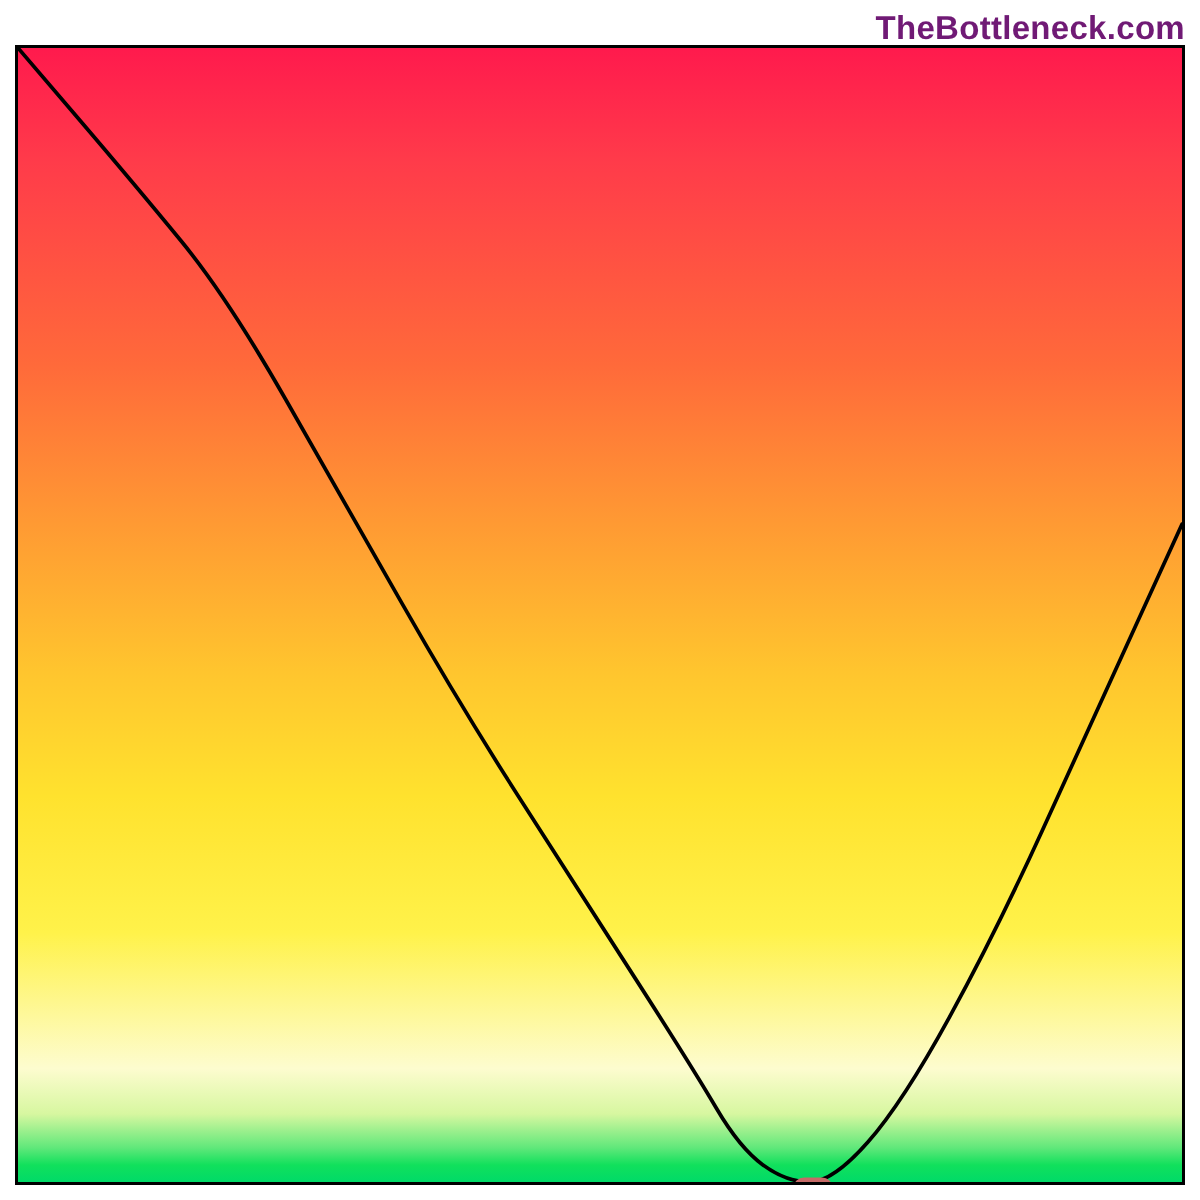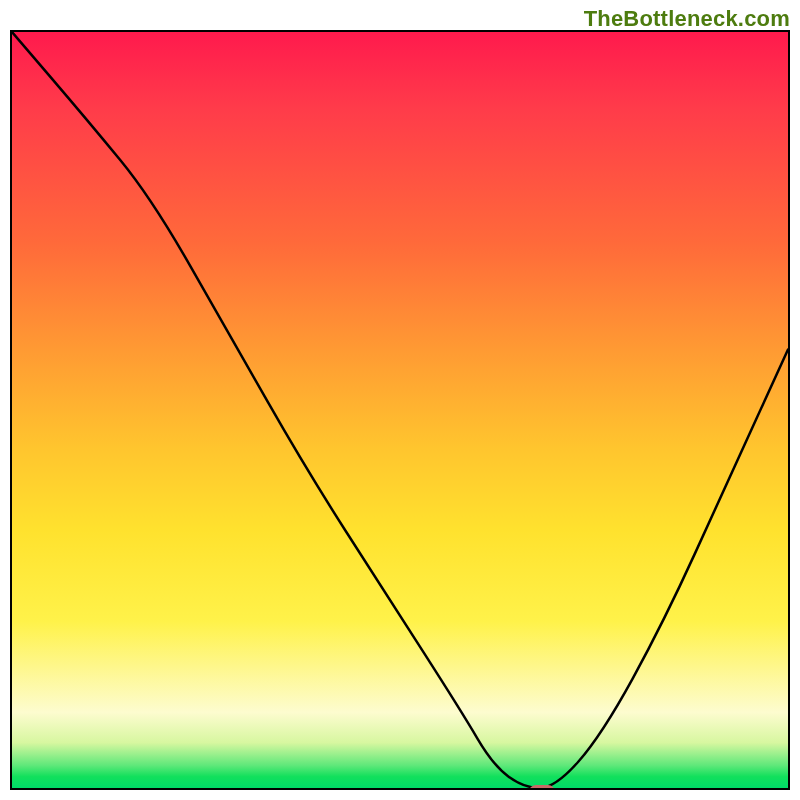--- a/index.html
+++ b/index.html
@@ -45,21 +45,21 @@
       #11e05c 98.5%,
       #00da68 100%
     );
   }
   .watermark {
     position: absolute;
     top: 6px;
     right: 10px;
     font-size: 22px;
     font-weight: 600;
-    color: #4d7c0f;
+    color: #701a75;
     letter-spacing: 0.2px;
   }
   svg.curve {
     position: absolute;
     inset: 0;
     width: 100%;
     height: 100%;
   }
   .marker {
     position: absolute;

